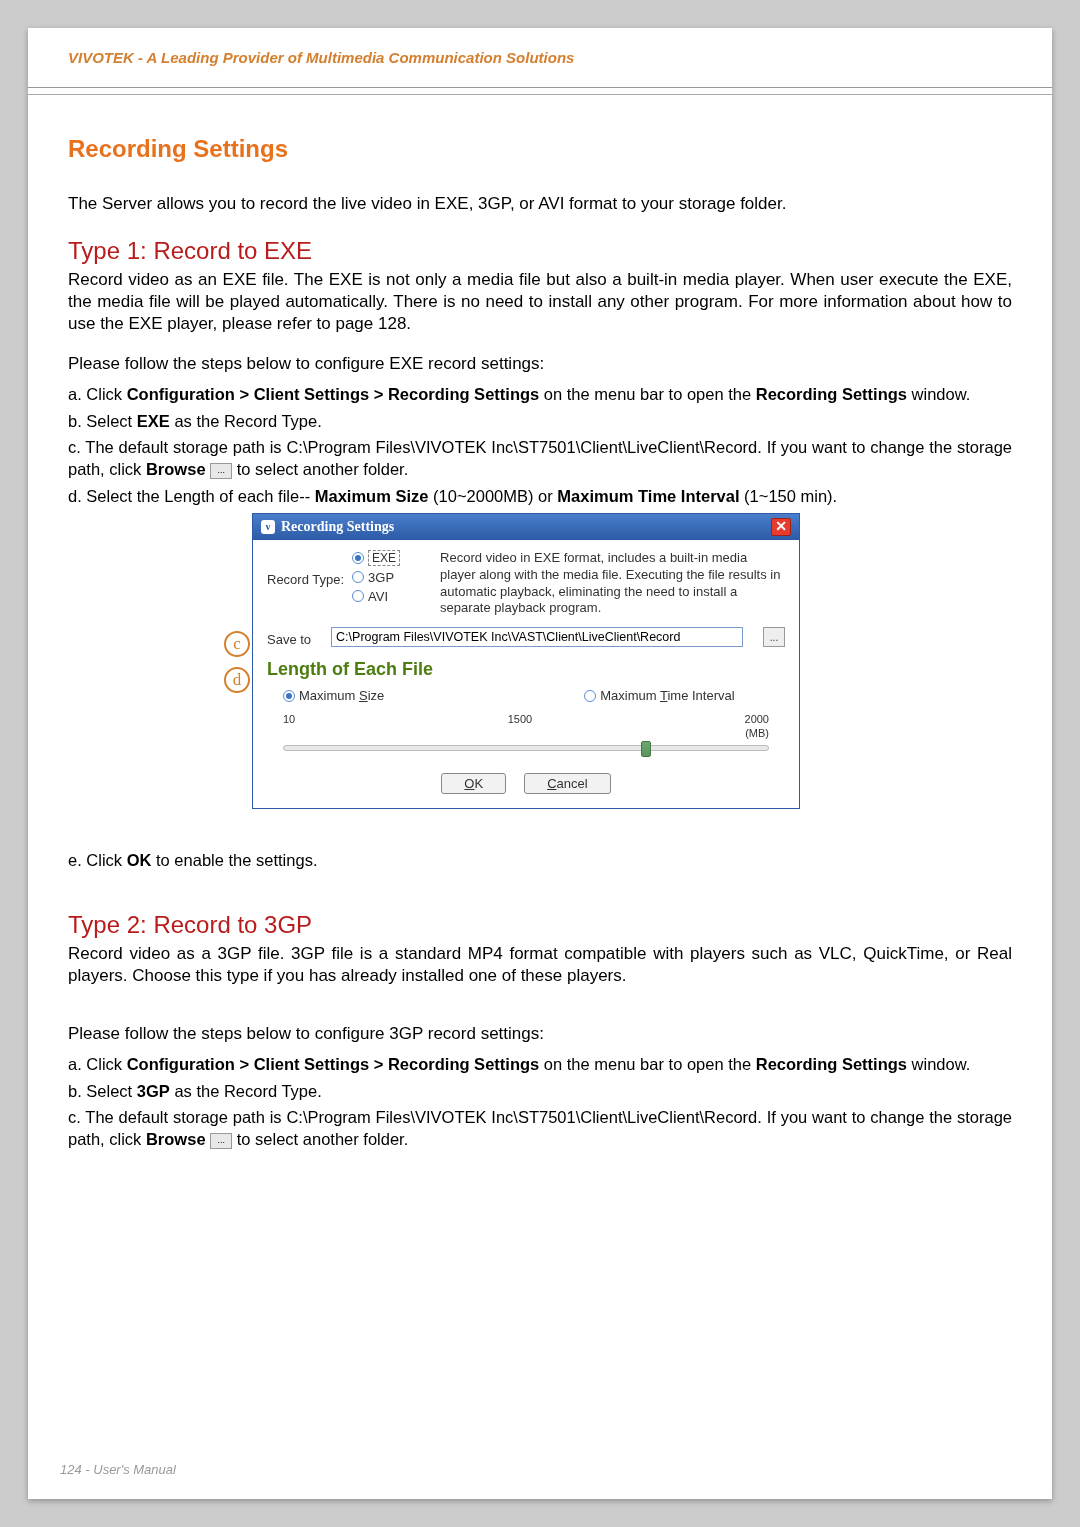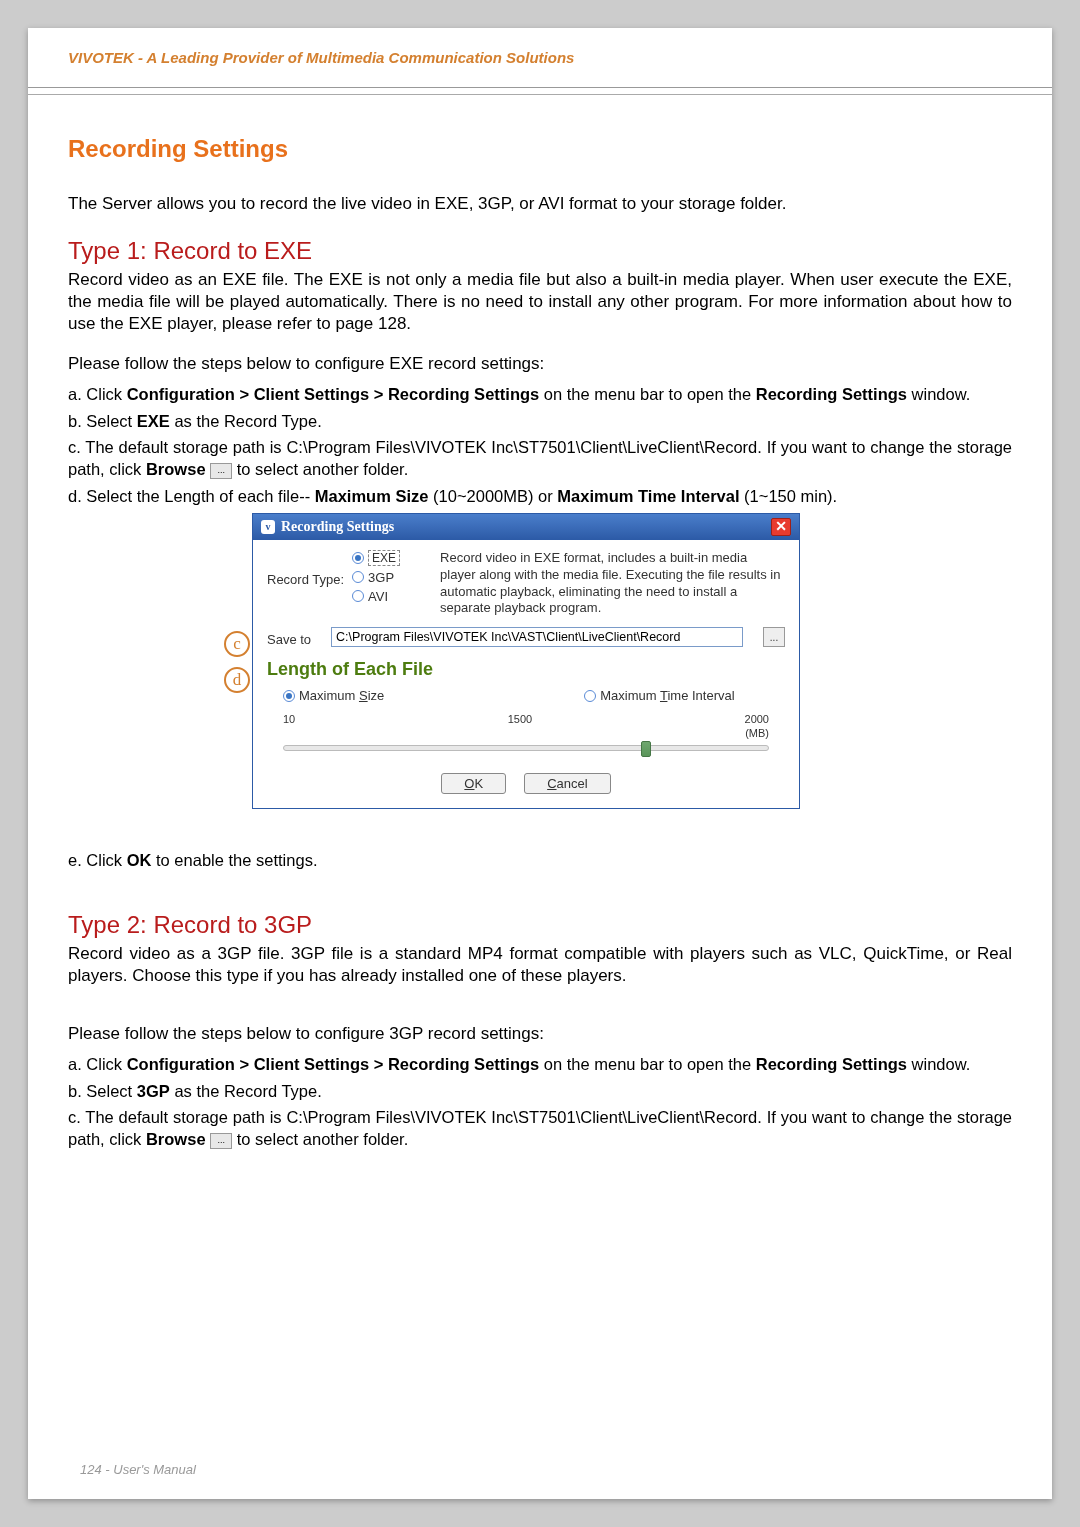--- a/index.html
+++ b/index.html
@@ -43,21 +43,21 @@
   .slider-track { position: relative; height: 6px; background: #e8e8e8; border: 1px solid #bbb; border-radius: 3px; margin-top: 6px; }
   .slider-thumb { position: absolute; top: -5px; width: 10px; height: 16px; background: linear-gradient(#6fa76f,#5a955a); border: 1px solid #467746; border-radius: 2px; left: 74.8%; transform: translateX(-50%); }
   .btn-row { display: flex; justify-content: center; gap: 18px; margin-top: 22px; }
   .dlg-btn { border: 1px solid #888; background: #f2f2f2; padding: 2px 22px; font-size: 13px; border-radius: 3px; }
 
   .marker { position: absolute; width: 26px; height: 26px; border: 2px solid #d48030; border-radius: 50%; display: flex; align-items: center; justify-content: center; color: #d48030; font-size: 17px; font-family: Georgia, serif; background: #fff; }
   .marker-b { left: 250px; top: 34px; }
   .marker-c { left: 156px; top: 118px; }
   .marker-d { left: 156px; top: 154px; }
 
-  .footer { position: absolute; bottom: 22px; left: 52px; color: #999; font-style: italic; font-size: 13px; }
+  .footer { position: absolute; bottom: 22px; left: 32px; color: #999; font-style: italic; font-size: 13px; }
 </style>
 </head>
 <body>
 
 <div class="page">
   <div class="header-band">
     <span class="header-text">VIVOTEK - A Leading Provider of Multimedia Communication Solutions</span>
   </div>
   <div class="thin-line"></div>
 

